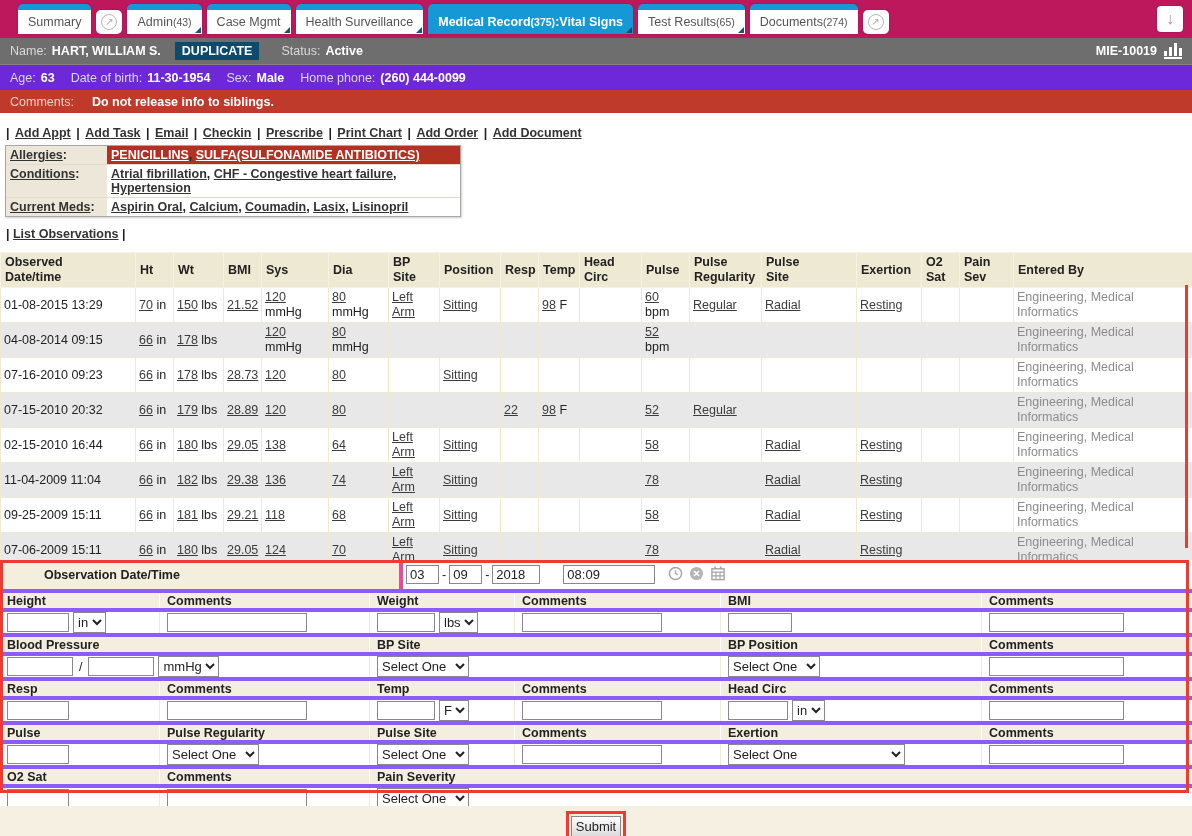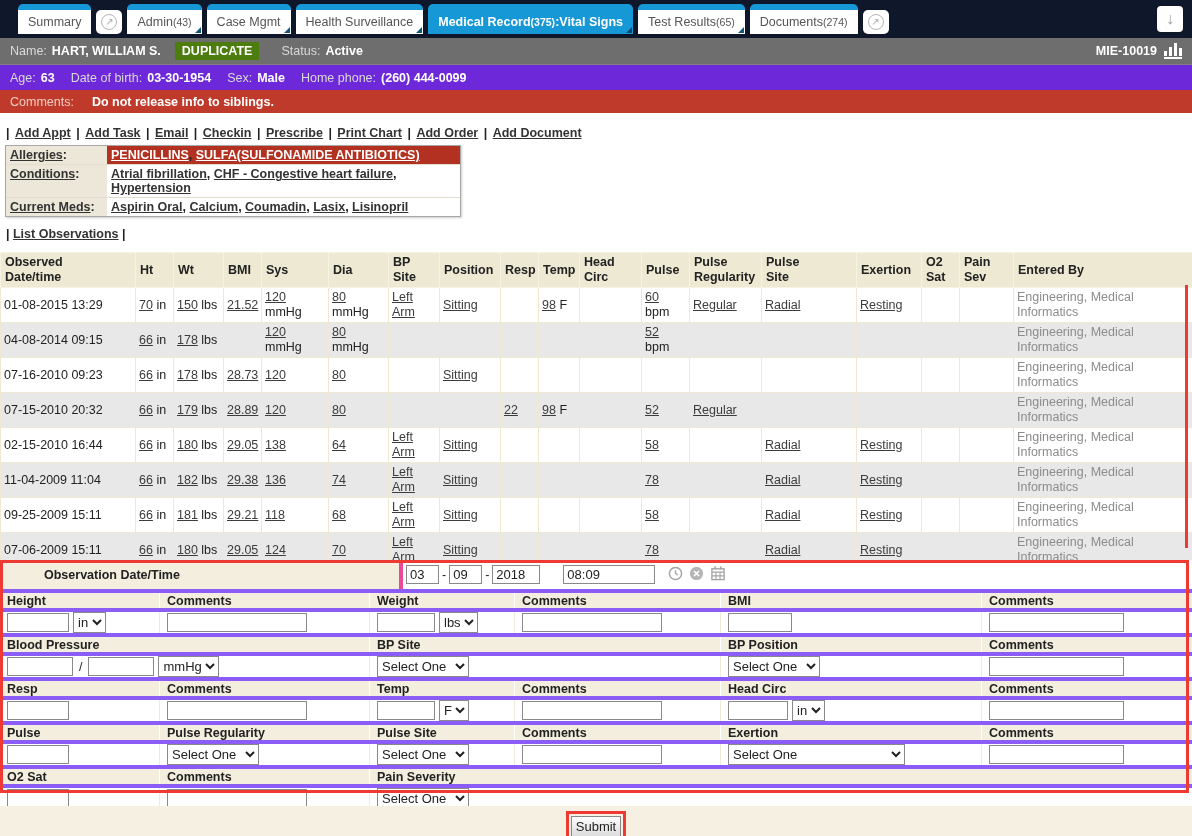--- a/index.html
+++ b/index.html
@@ -1,21 +1,21 @@
 <!DOCTYPE html>
 <html><head>
 <meta charset="utf-8">
 <style>
   * { margin:0; padding:0; box-sizing:border-box; }
   body { background:#fff; }
   .screen { width:1192px; height:836px; position:relative; overflow:hidden; background:#fff;
             font-family:"Liberation Sans", sans-serif; font-size:12.5px; color:#222; }
 
   
-  .tabbar { height:38px; background:#0f172a; display:flex; align-items:flex-end;
+  .tabbar { height:38px; background:#be185d; display:flex; align-items:flex-end;
             padding:0 0 4px 18px; position:relative; }
   .tab { height:30px; background:#fff; border-top:6px solid #1798d6; border-radius:5px 5px 0 0;
          display:flex; align-items:center; padding:0 10px; margin-right:5px; position:relative;
          color:#555; cursor:pointer; box-shadow:0 0 2px rgba(0,0,0,.25); white-space:nowrap; }
   .tab .cnt { font-size:10.5px; }
   .tab.notch::after { content:''; position:absolute; right:1px; bottom:1px;
          border-left:6px solid transparent; border-bottom:6px solid #11577c; }
   .tab.active { background:#1798d6; border-top-color:#1798d6; color:#fff; font-weight:bold; }
   .tab.active.notch::after { border-bottom-color:#0d4666; }
   .tab-ext { height:24px; width:26px; background:#fff; border-radius:5px; margin:0 5px 0 0;
@@ -26,21 +26,21 @@
             border-radius:4px; box-shadow:0 0 2px rgba(0,0,0,.3); color:#9a9a9a; font-size:16px;
             font-weight:bold; display:flex; align-items:center; justify-content:center; }
 
   
   .bar { width:100%; color:#fff; display:flex; align-items:center; padding:0 10px; position:relative; }
   .bar-name { height:26px; background:#6e6e6e; }
   .bar-demo { height:26px; background:#6d28d9; border-top:1px solid #818181; }
   .bar-comm { height:23px; background:#bf3a2a; }
   .lbl-lt { color:#d9d9d9; margin-right:5px; }
   .val-b  { font-weight:bold; }
-  .badge-dup { background:#4d7c0f; color:#fff; font-weight:bold; padding:2px 7px; margin-left:14px; }
+  .badge-dup { background:#0c4a6e; color:#fff; font-weight:bold; padding:2px 7px; margin-left:14px; }
   .gap22 { margin-left:22px; } .gap16 { margin-left:16px; }
   .mrn-wrap { position:absolute; right:10px; display:flex; align-items:center; gap:7px; }
   .chart-ic { border-bottom:2px solid #fff; padding-bottom:1px; display:flex; align-items:flex-end; }
   .comm-lbl { color:#f0cdc2; margin-right:18px; }
   .comm-txt { font-weight:bold; }
 
   
   a { color:#333; }
   .actions { margin:13px 0 0 6px; font-weight:bold; color:#222; }
   .actions a { margin:0 2px; }
@@ -158,21 +158,21 @@
             <rect x="15" y="5" width="3" height="8" fill="#fff"></rect>
           </svg>
       </span>
     </span>
   </div>
 
   <div class="bar bar-demo">
     <span class="lbl-lt">Age:</span>
     <span class="val-b">63</span>
     <span class="lbl-lt gap16">Date of birth:</span>
-    <span class="val-b">03-30-1954</span>
+    <span class="val-b">11-30-1954</span>
     <span class="lbl-lt gap16">Sex:</span>
     <span class="val-b">Male</span>
     <span class="lbl-lt gap16">Home phone:</span>
     <span class="val-b">(260) 444-0099</span>
   </div>
 
   <div class="bar bar-comm">
     <span class="comm-lbl">Comments:</span>
     <span class="comm-txt">Do not release info to siblings.</span>
   </div>

